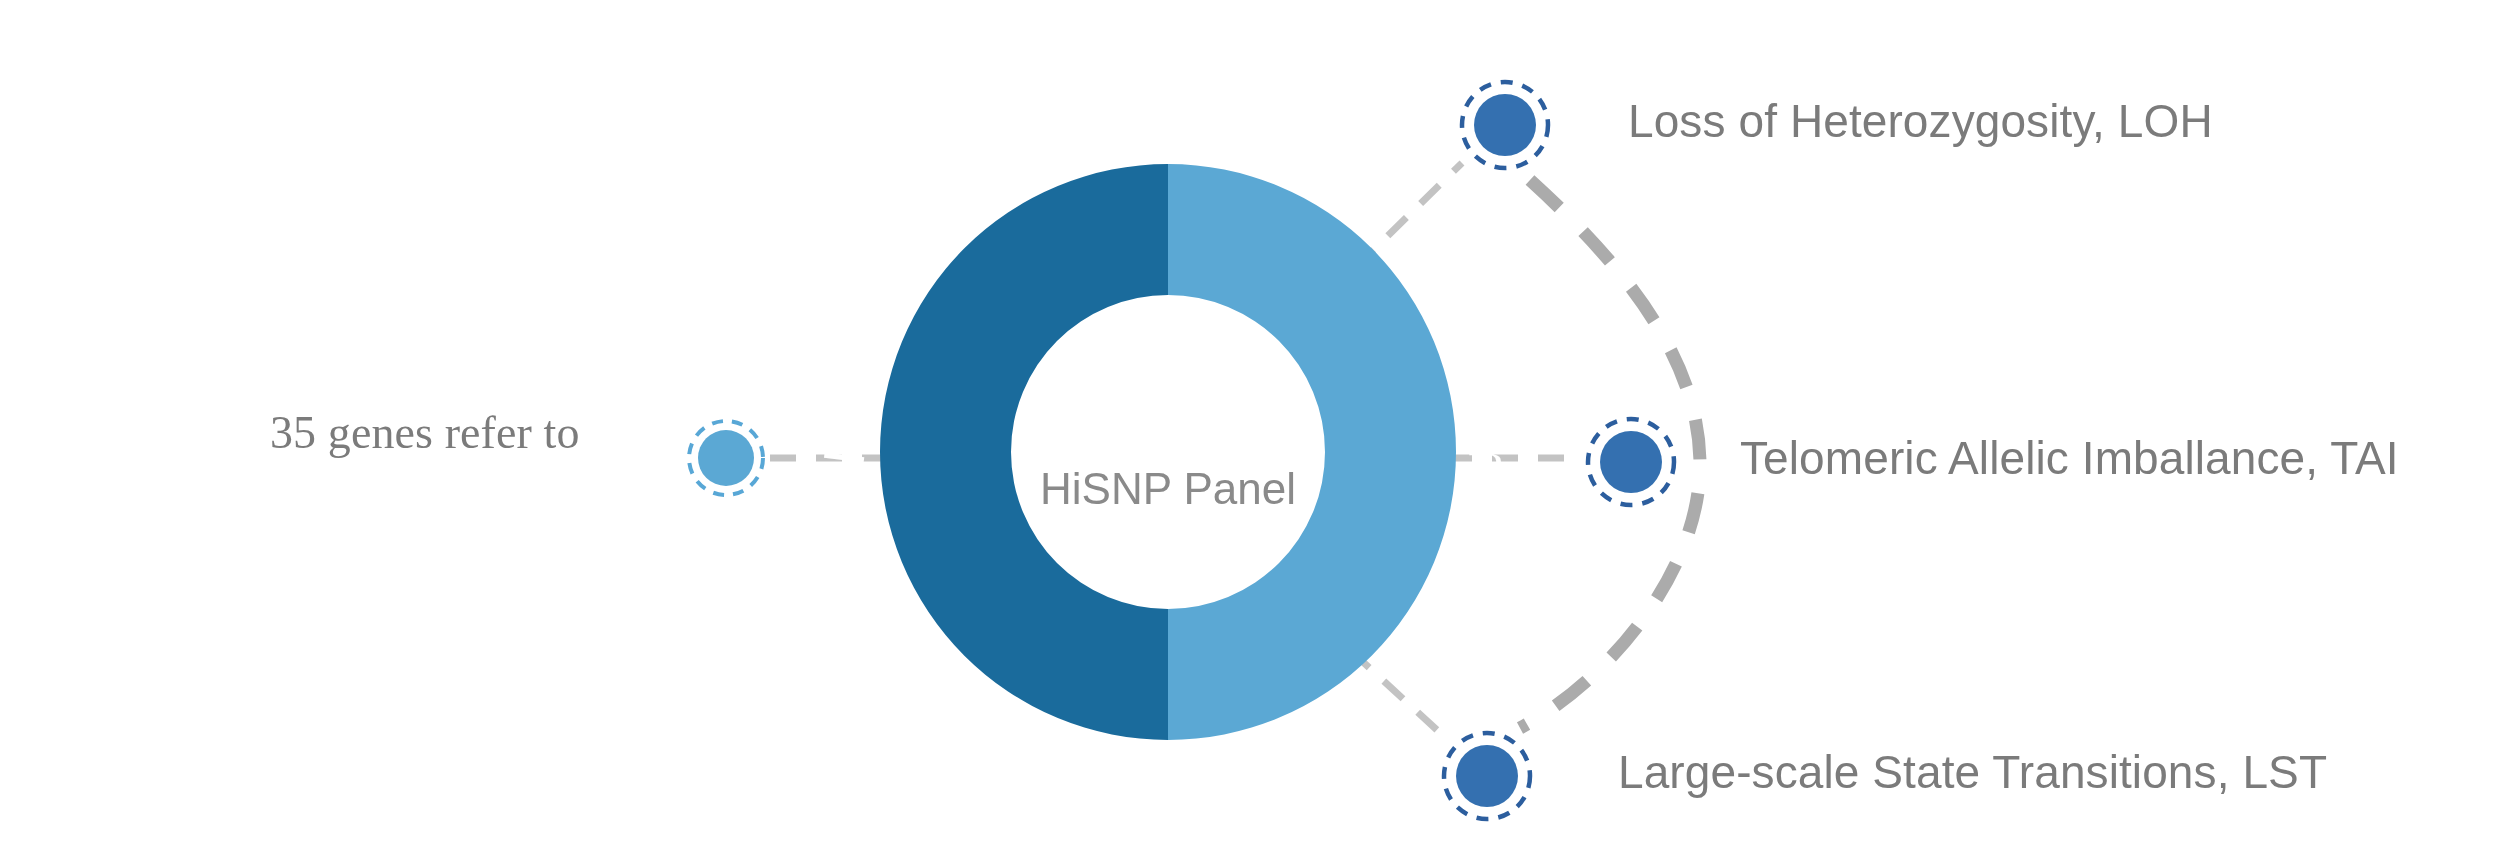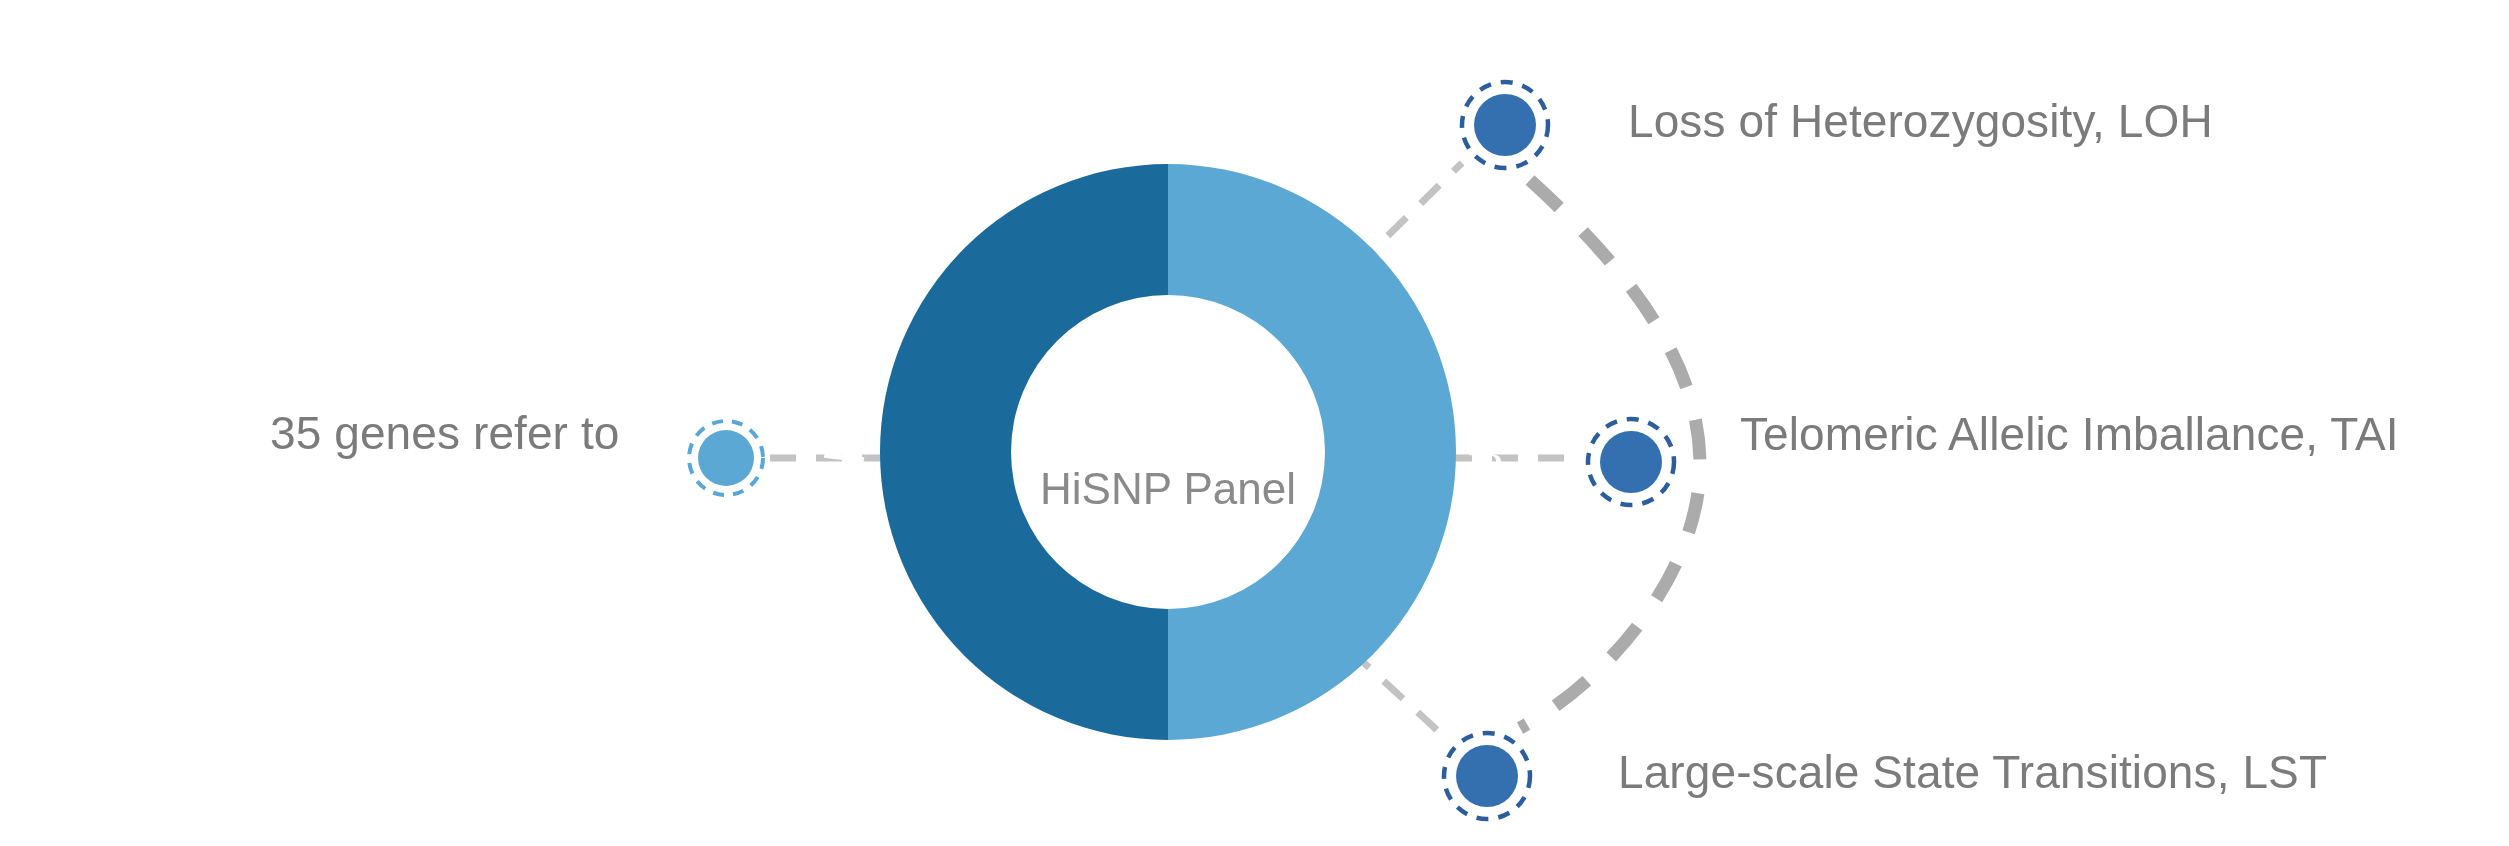--- a/index.html
+++ b/index.html
@@ -99,21 +99,21 @@
 
     <circle cx="1631" cy="462" r="43" fill="none" stroke="#2C5E9E" stroke-width="4.5" stroke-dasharray="12 10"></circle>
     <circle cx="1631" cy="462" r="31" fill="#3470B0"></circle>
 
     <circle cx="1487" cy="776" r="43" fill="none" stroke="#2C5E9E" stroke-width="4.5" stroke-dasharray="12 10"></circle>
     <circle cx="1487" cy="776" r="31" fill="#3470B0"></circle>
   </svg>
 
   <div class="center-label" style="left:968px; top:432px; width:400px;">HiSNP Panel</div>
 
-  <div class="label-text label-left" style="left:270px; top:405px;">35 genes refer to</div>
+  <div class="label-text label-left" style="left:270px; top:405px;font-family:Liberation Serif, serif;">35 genes refer to</div>
 
   <div class="label-text label-right" style="left:1628px; top:93px;text-align:center;">Loss of Heterozygosity, LOH</div>
 
-  <div class="label-text label-right" style="left:1740px; top:406px;">Telomeric Allelic Imballance, TAI</div>
+  <div class="label-text label-right" style="left:1740px; top:430px;">Telomeric Allelic Imballance, TAI</div>
 
   <div class="label-text label-right" style="left:1618px; top:744px;text-align:center;">Large-scale State Transitions, LST</div>
 
 </div>
 
 </body></html>

